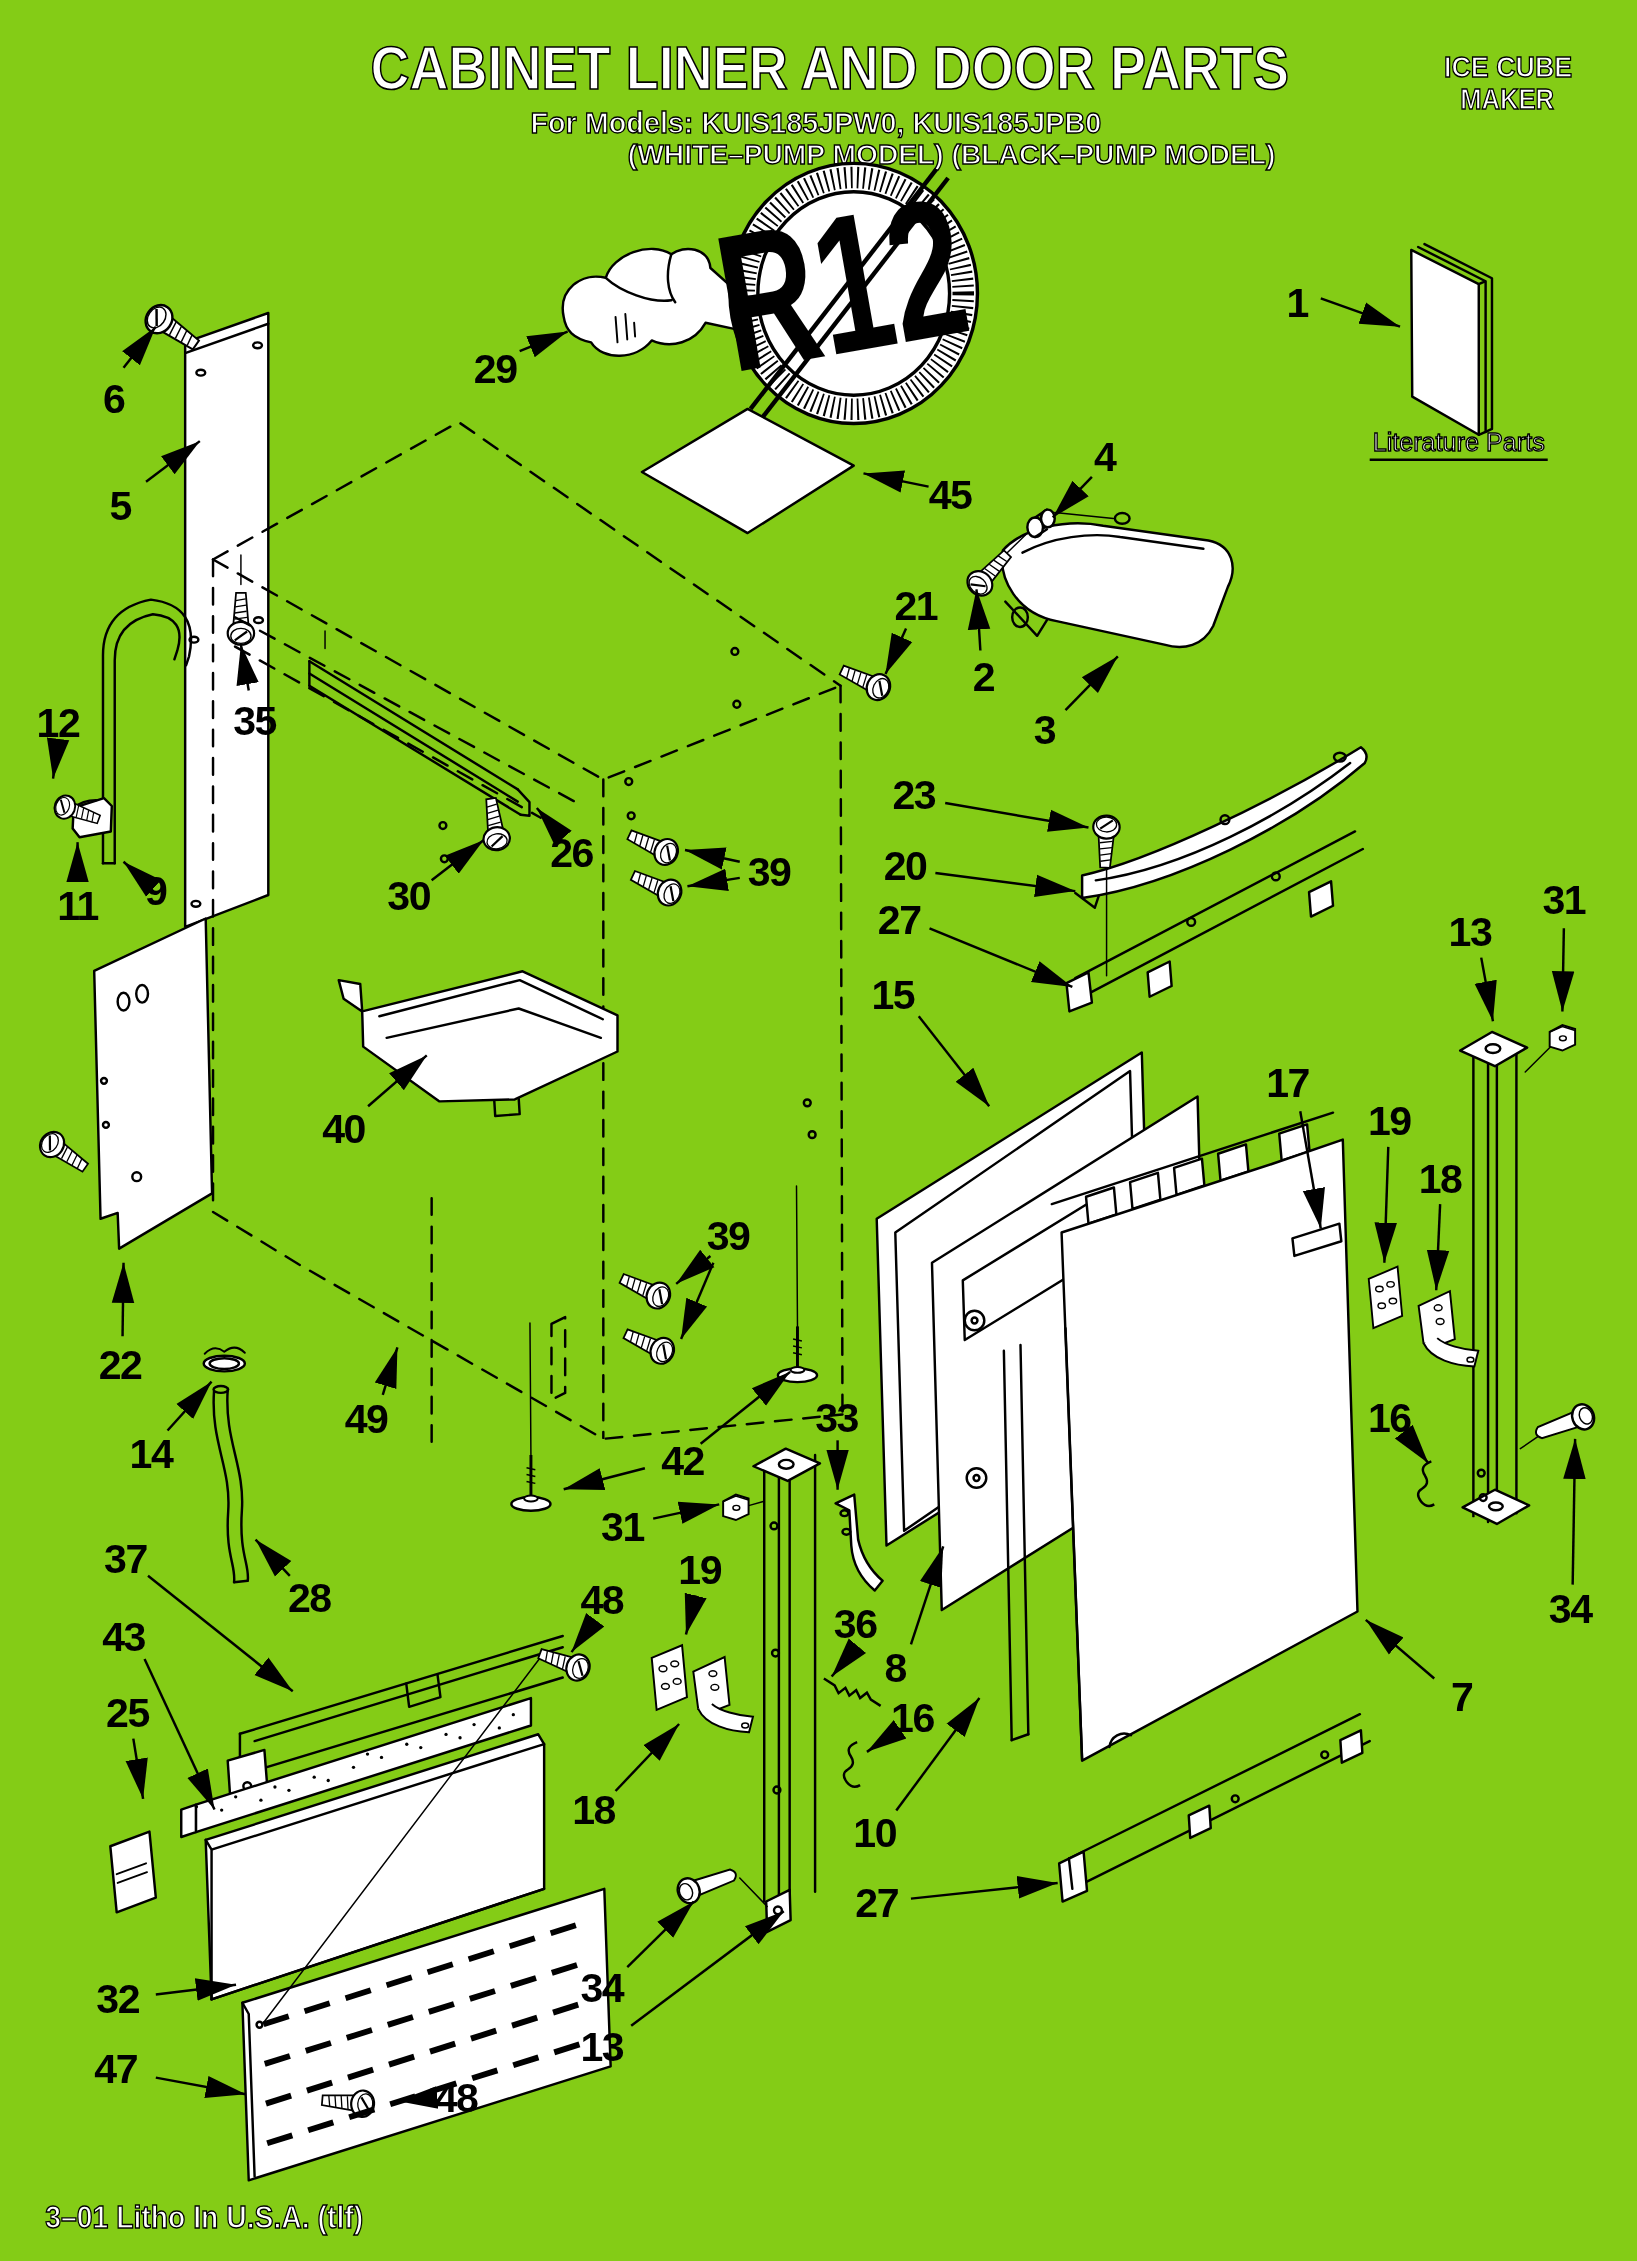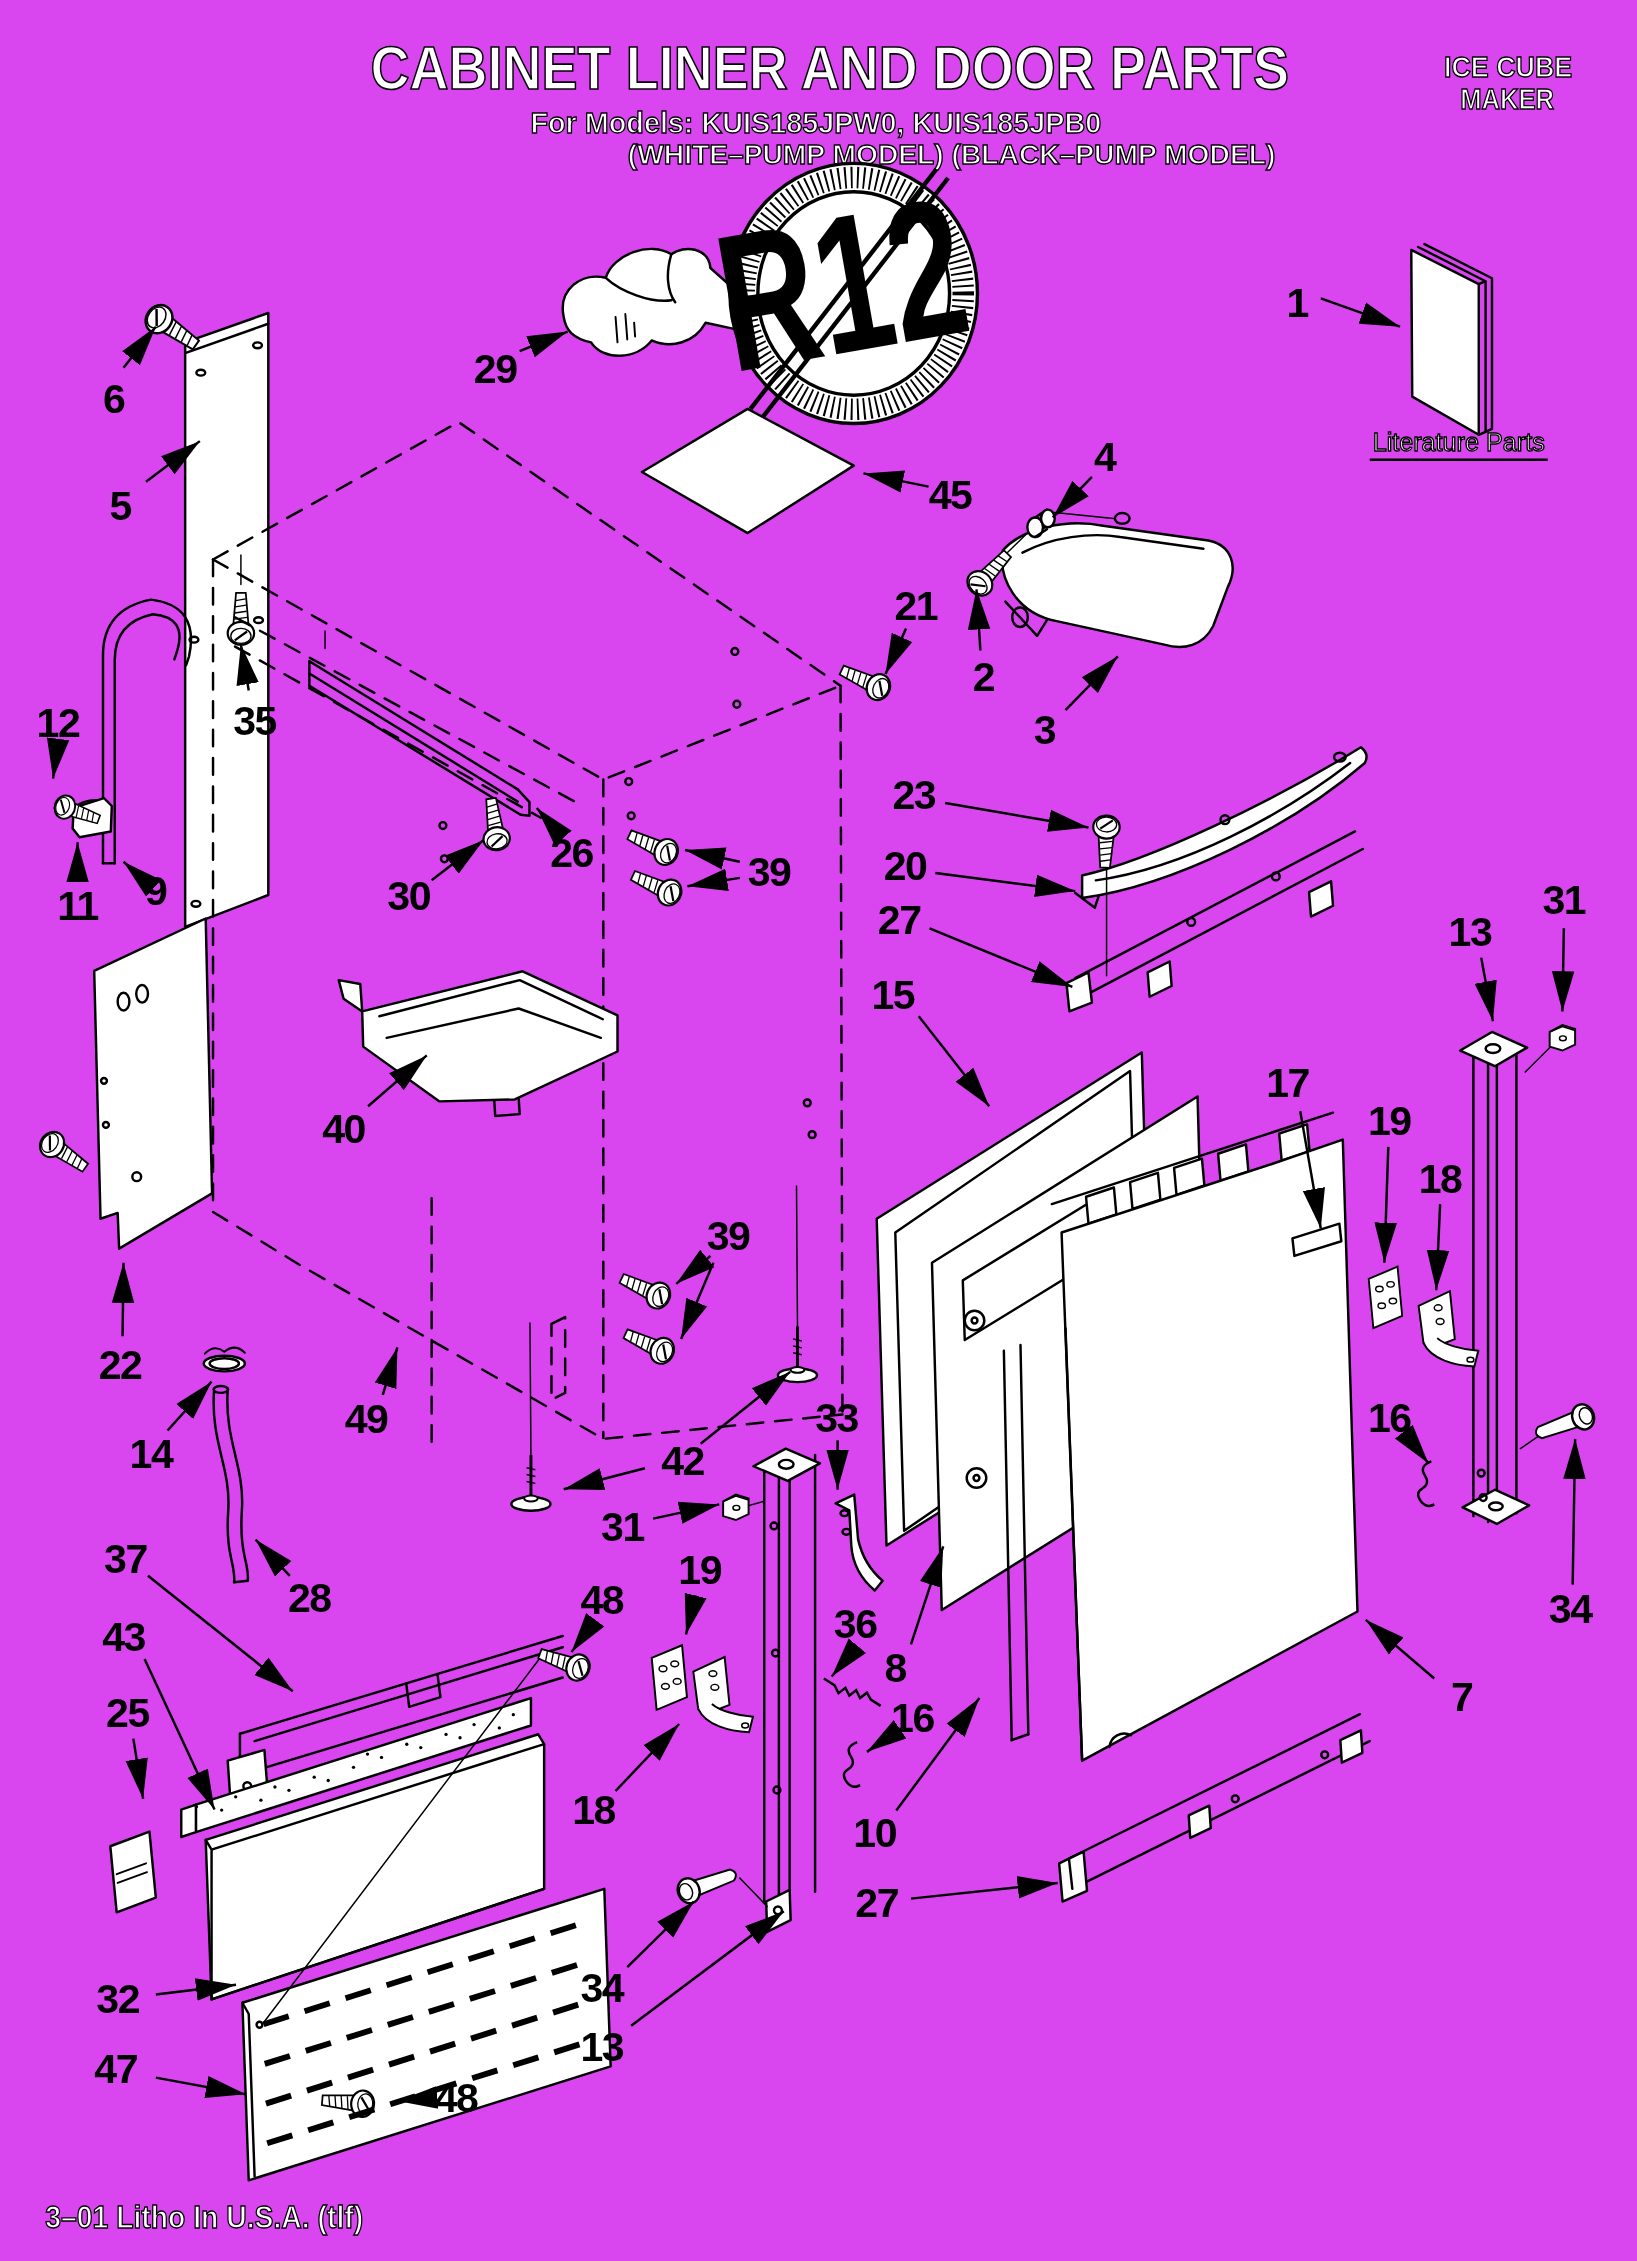--- a/index.html
+++ b/index.html
@@ -1,16 +1,16 @@
 <!DOCTYPE html>
 <html style="font-size:7.8px"><head>
 <meta charset="utf-8">
 <style>
   html,body{margin:0;padding:0;background:#e8e8e8;}
-  #page{position:relative;width:1638px;height:2261px;background:#d946ef;overflow:hidden;}
+  #page{position:relative;width:1638px;height:2261px;background:#84cc16;overflow:hidden;}
   svg{position:absolute;left:0;top:0;}
   text{font-family:"Liberation Sans",sans-serif;}
   .outline{fill:#ffffff;stroke:#000000;stroke-width:2.8px;}
   .outline-big{fill:#ffffff;stroke:#000000;stroke-width:3.4px;}
   .co{font-weight:bold;font-size:84px;fill:#000000;letter-spacing:-3px;}
   .ink{stroke:#000000;fill:none;stroke-width:5;stroke-linecap:round;stroke-linejoin:round;}
   .thin{stroke-width:3;}
   .dash{stroke-dasharray:34 24;}
   .wfill{fill:#ffffff;}
 </style>

